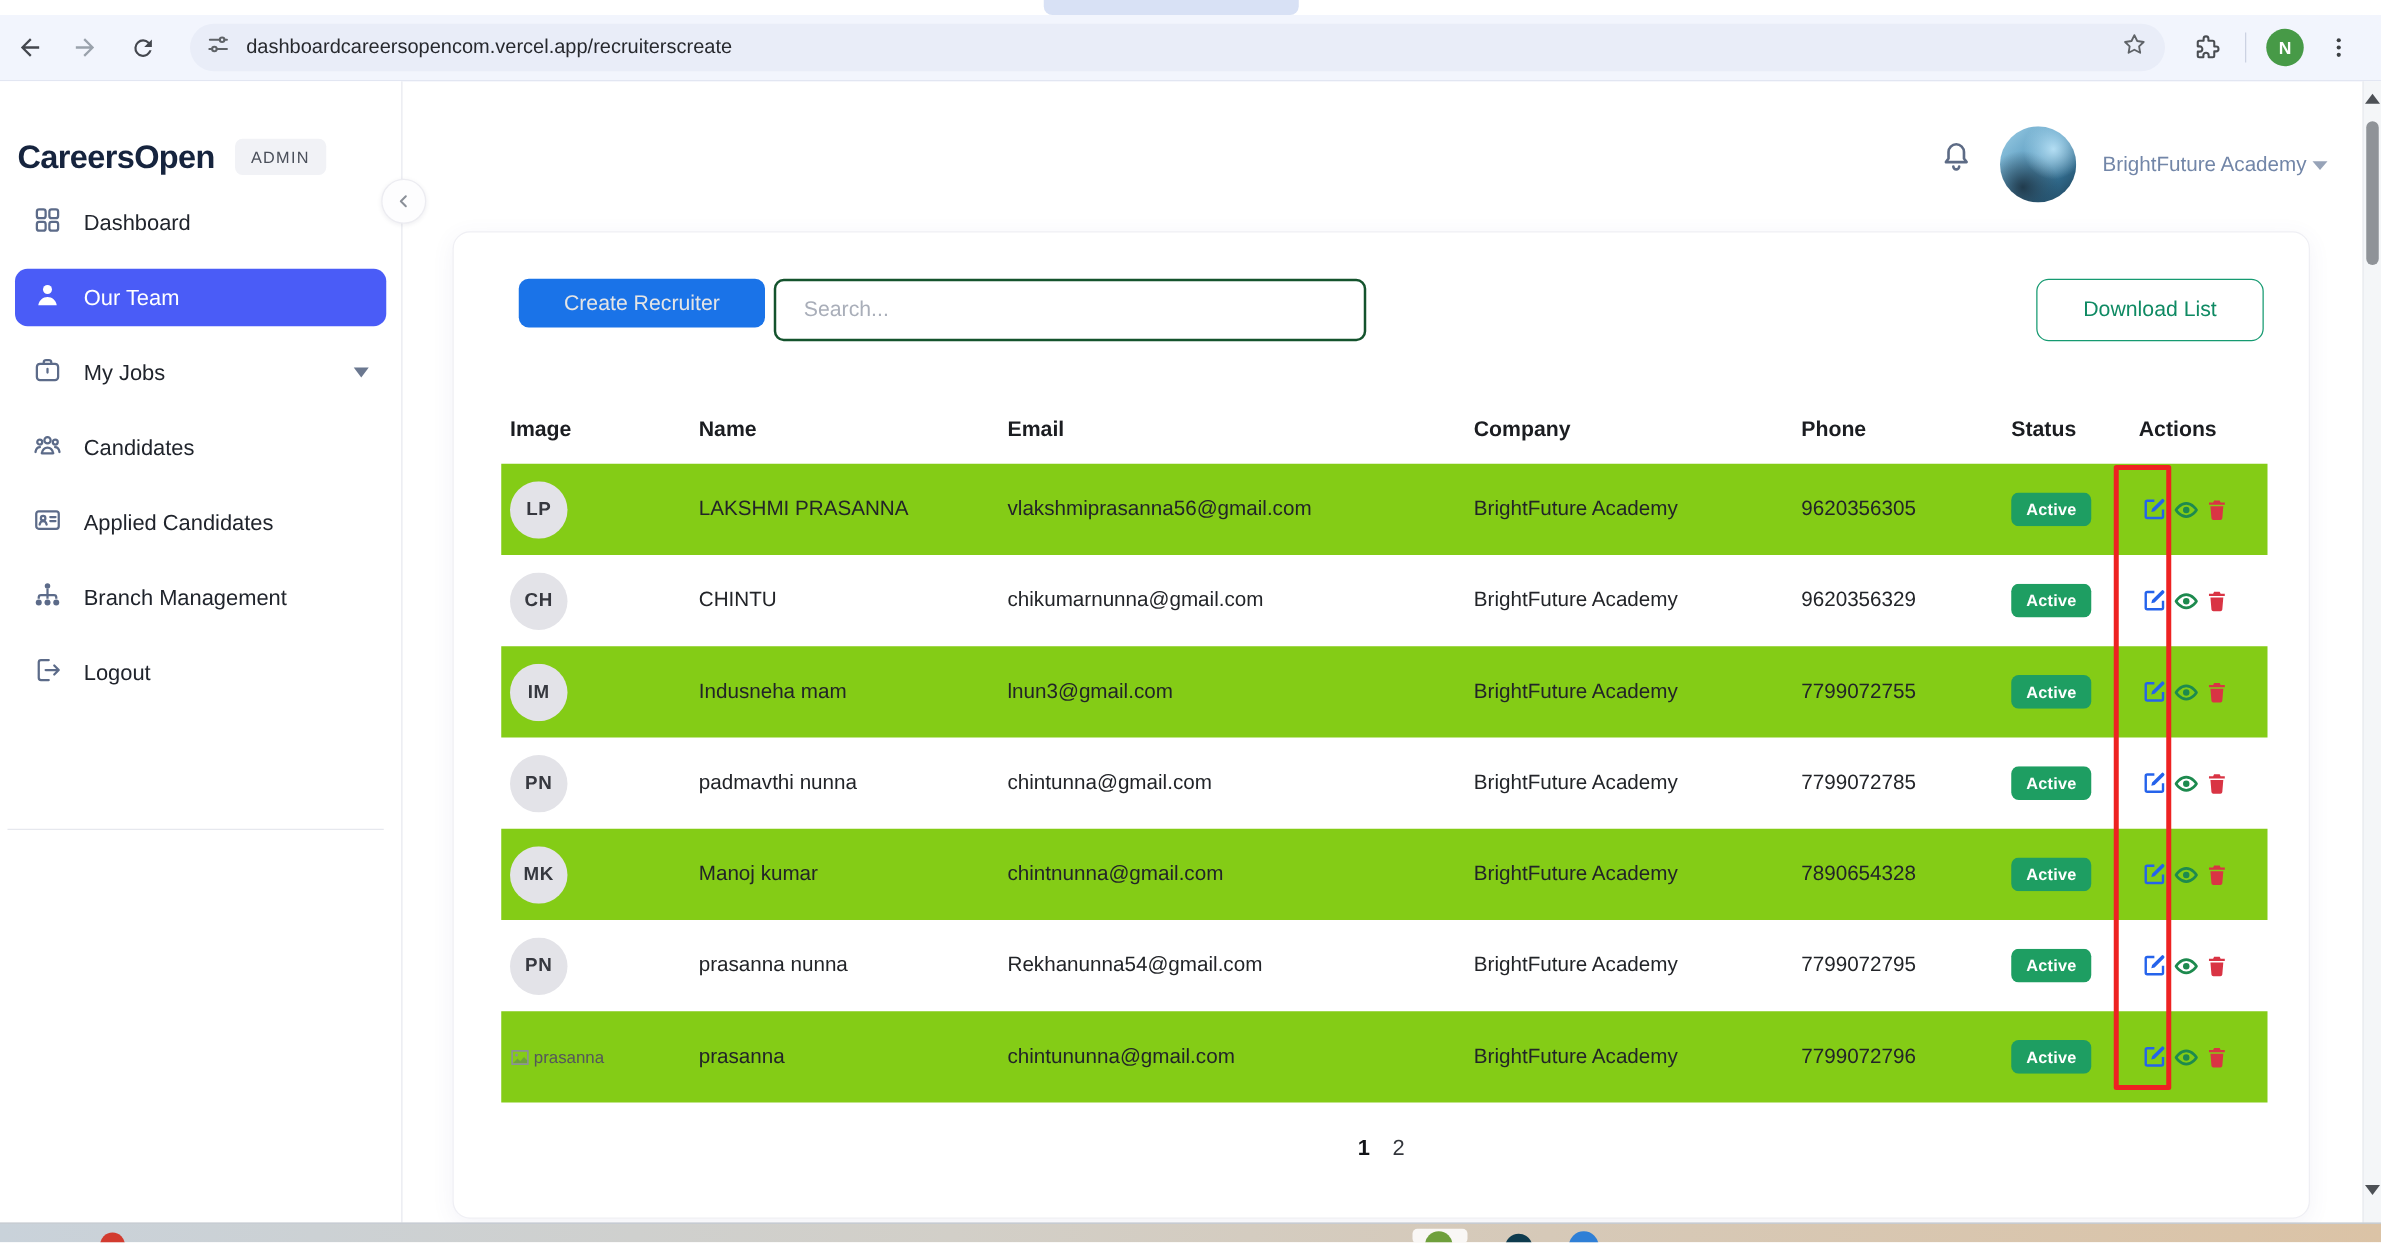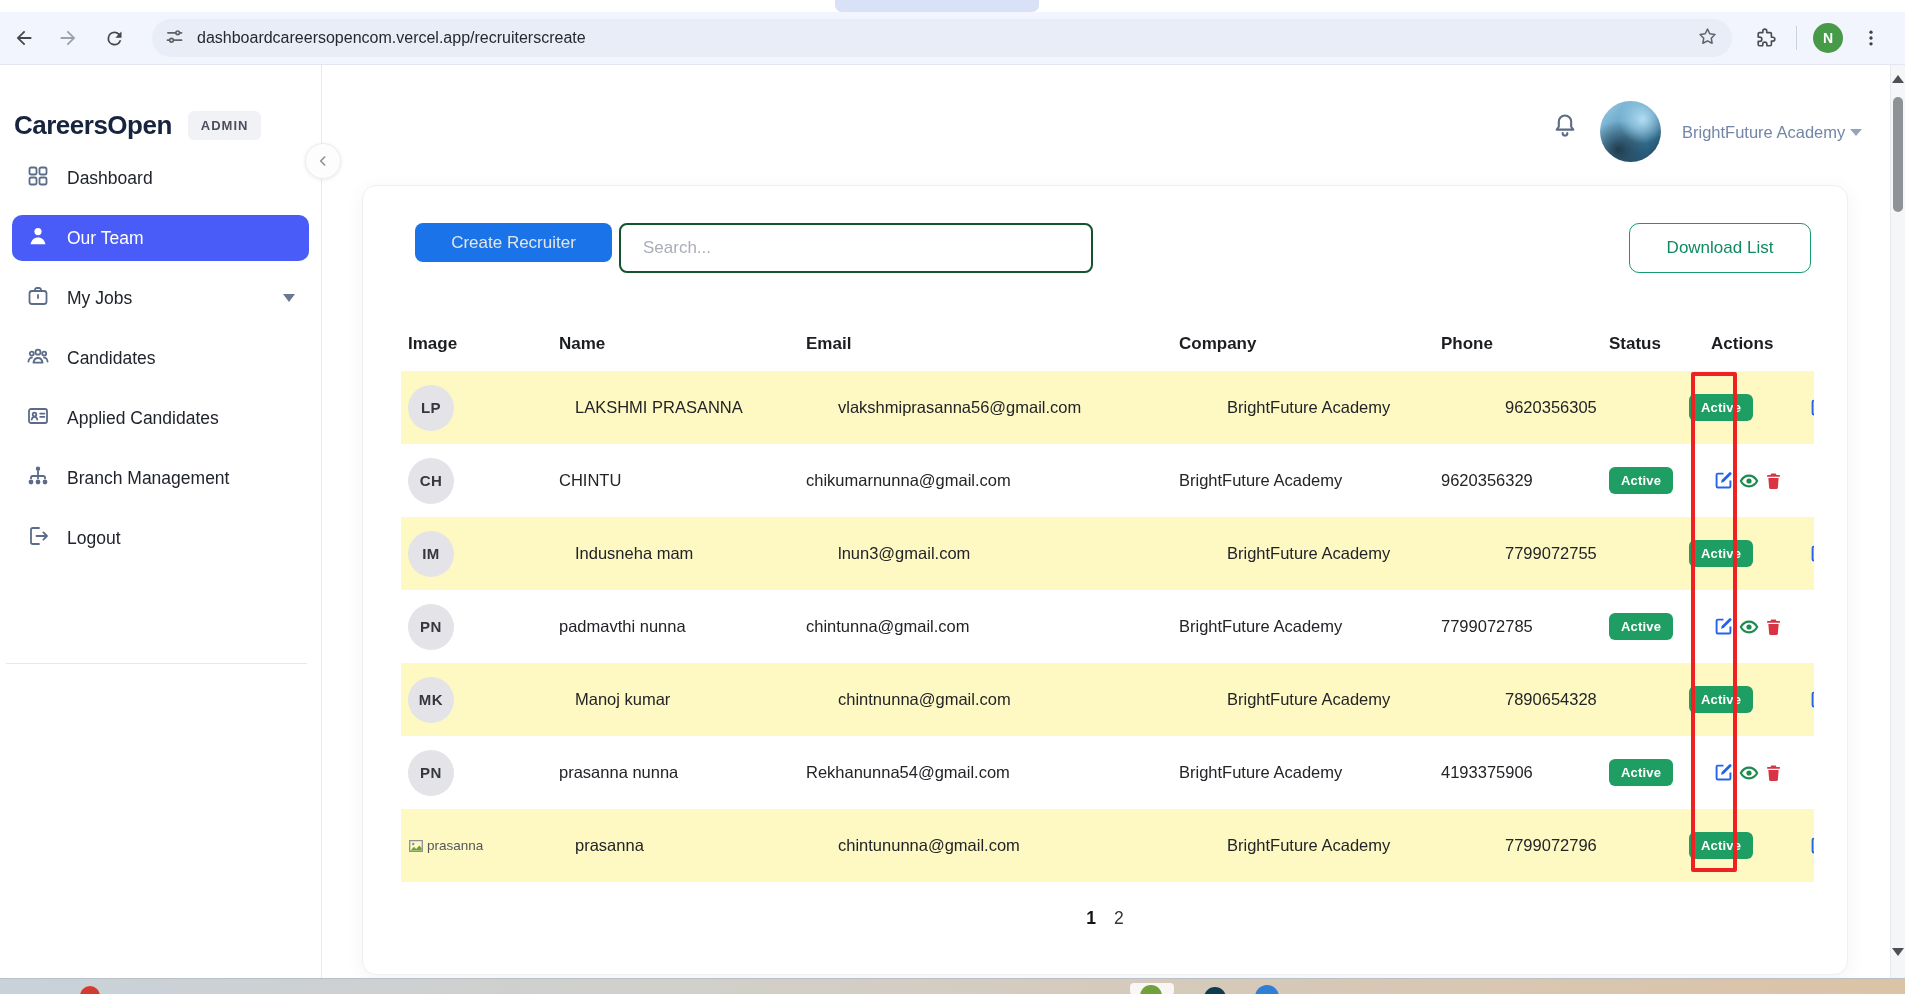--- a/index.html
+++ b/index.html
@@ -24,21 +24,21 @@
   .tb-sep { width:1px; height:24px; background:#ccd2e2; margin-left:18px; flex:none; }
   .tb-avatar { margin-left:16px; width:30px; height:30px; border-radius:50%; background:#479a47; color:#fff;
                font-size:14px; font-weight:700; display:flex; align-items:center; justify-content:center; flex:none; }
   .tb-dots { margin-left:16px; }
 
   
   .sidebar { position:absolute; left:0; top:65px; width:322px; height:913px; background:#fff;
              border-right:1px solid #e7e9f0; }
   .logo-row { margin:45px 12px 0 14px; display:flex; align-items:center; gap:16px; }
   .logo { font-size:26px; font-weight:800; color:#16243e; letter-spacing:-0.5px; }
-  .admin-badge { background:#f1f2f6; color:#4a4f5a; font-size:13px; font-weight:700; letter-spacing:1px;
+  .admin-badge { background:#f1f2f6; color:#4a4f5a; font-size:13px; font-weight:400; letter-spacing:1px;
                  border-radius:6px; padding:7px 13px; }
   .nav { display:flex; flex-direction:column; gap:14px; padding:0 12px; margin-top:14px; }
   .nav-item { height:46px; border-radius:10px; display:flex; align-items:center; gap:17px; padding:0 14px;
               font-size:17.5px; color:#20242c; cursor:default; }
   .nav-item svg { flex:none; }
   .nav-item.active { background:#4a5cf7; color:#fff; }
   .nav-caret { margin-left:auto; width:0; height:0; border-left:6px solid transparent; border-right:6px solid transparent;
                border-top:8px solid #6b7890; }
   .sidebar-divider { position:absolute; left:6px; right:14px; top:598px; border-top:1px solid #e6e8ee; }
   .collapse-btn { position:absolute; left:305px; top:143px; width:36px; height:36px; border-radius:50%;
@@ -67,21 +67,21 @@
                   border-radius:8px; font-size:17px; color:#33363c; padding:0 22px; font-family:inherit; outline:none; }
   .search-input::placeholder { color:#a9aeb9; }
   .btn-download { position:absolute; left:1266px; top:37px; width:182px; height:50px; background:#fff;
                   border:1.5px solid #169a71; border-radius:10px; color:#0f8a63; font-size:17px; font-family:inherit; }
 
   .thead { position:absolute; left:38px; top:130px; width:1413px; height:55px; display:grid; align-items:center;
            grid-template-columns:151px 247px 373px 262px 168px 102px 1fr; font-size:17px; font-weight:600; color:#1b1d21; }
   .thead > div { padding-left:7px; }
   .tbody { position:absolute; left:38px; top:185px; width:1413px; }
   .trow { height:73px; display:grid; align-items:center; grid-template-columns:151px 247px 373px 262px 168px 102px 1fr; }
-  .trow.shaded { background:#fef9c3;gap:16px; }
+  .trow.shaded { background:#84cc16; }
   .cell { padding-left:7px; font-size:16.5px; color:#222428; overflow:hidden; white-space:nowrap; }
   .avatar { width:46px; height:46px; border-radius:50%; background:#e3e3e8; color:#36383f; font-size:15px;
             font-weight:600; letter-spacing:.5px; display:flex; align-items:center; justify-content:center; }
   .avatar-broken { display:flex; align-items:center; gap:3px; font-size:13.5px; color:#54565c; width:150px; overflow:hidden; }
   .badge { display:inline-block; background:#1e9e62; color:#fff; font-size:13px; font-weight:700; letter-spacing:.2px;
            border-radius:6px; padding:6px 12px; }
   .cell-actions { display:flex; align-items:center; gap:5px; padding-left:9px; }
   .act { display:flex; align-items:center; justify-content:center; cursor:pointer; }
 
   .annotation-box { position:absolute; left:1691px; top:372px; width:46px; height:500px;
@@ -422,21 +422,21 @@
     </div>
   </div>
 
   <div class="trow">
     <div class="cell cell-image">
             <span class="avatar">PN</span>
           </div>
     <div class="cell cell-name">prasanna nunna</div>
     <div class="cell cell-email">Rekhanunna54@gmail.com</div>
     <div class="cell cell-company">BrightFuture Academy</div>
-    <div class="cell cell-phone">4193375906</div>
+    <div class="cell cell-phone">7799072795</div>
     <div class="cell cell-status"><span class="badge">Active</span></div>
     <div class="cell cell-actions">
       <span class="act">
         <svg width="21" height="21" viewBox="0 0 24 24" fill="#2563eb">
           <path d="M3 5.5A2.5 2.5 0 0 1 5.5 3H12v2.2H5.2v13.6h13.6V12H21v6.5a2.5 2.5 0 0 1-2.5 2.5h-13A2.5 2.5 0 0 1 3 18.5v-13z"></path>
           <path d="M20.8 3.2a1.4 1.4 0 0 1 0 2l-8.6 8.6-3 .7.7-3 8.6-8.6a1.4 1.4 0 0 1 2 0l.3.3z"></path>
         </svg>
       </span>
       <span class="act">
         <svg width="20" height="20" viewBox="0 0 24 24">

